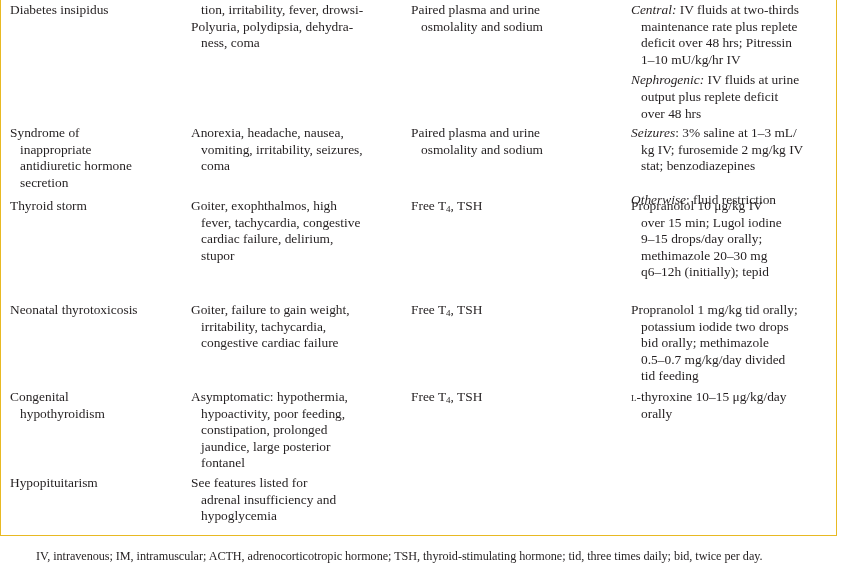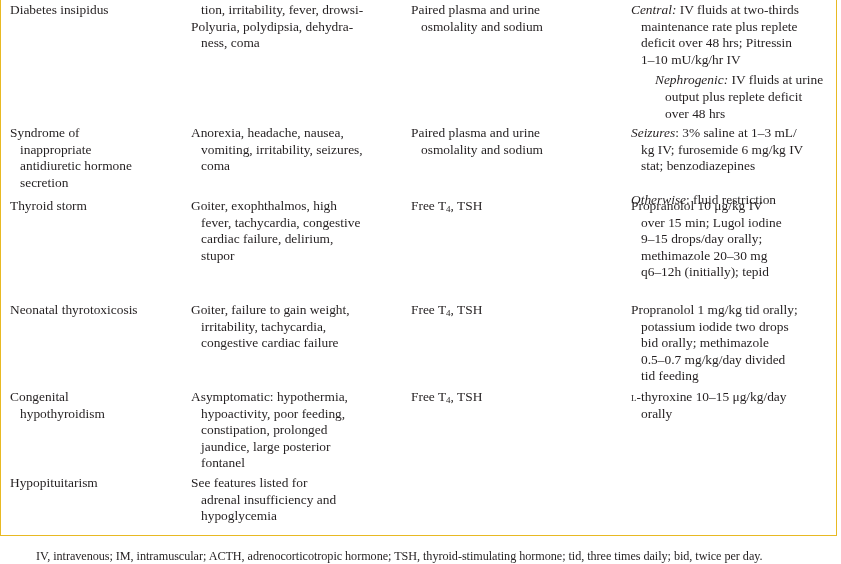--- a/index.html
+++ b/index.html
@@ -49,21 +49,21 @@
     <span class="line">Paired plasma and urine</span>
     <span class="line ind">osmolality and sodium</span>
   </div>
   <div class="cell c4">
     <div>
       <span class="line"><i>Central:</i><span> IV fluids at two-thirds</span></span>
       <span class="line ind">maintenance rate plus replete</span>
       <span class="line ind">deficit over 48 hrs; Pitressin</span>
       <span class="line ind">1–10 mU/kg/hr IV</span>
     </div>
-    <div style="margin-top:4px;margin-left:24px;">
+    <div style="margin-top:4px;">
       <span class="line"><i>Nephrogenic:</i><span> IV fluids at urine</span></span>
       <span class="line ind">output plus replete deficit</span>
       <span class="line ind">over 48 hrs</span>
     </div>
   </div>
 </div>
 
 <div class="row" style="top:125px;">
   <div class="cell c1">
     <span class="line">Syndrome of</span>
@@ -76,21 +76,21 @@
     <span class="line ind">vomiting, irritability, seizures,</span>
     <span class="line ind">coma</span>
   </div>
   <div class="cell c3">
     <span class="line">Paired plasma and urine</span>
     <span class="line ind">osmolality and sodium</span>
   </div>
   <div class="cell c4">
     <div>
       <span class="line"><i>Seizures</i><span>: 3% saline at 1–3 mL/</span></span>
-      <span class="line ind">kg IV; furosemide 6 mg/kg IV</span>
+      <span class="line ind">kg IV; furosemide 2 mg/kg IV</span>
       <span class="line ind">stat; benzodiazepines</span>
     </div>
     <div style="margin-top:17px;">
       <span class="line"><i>Otherwise</i><span>: fluid restriction</span></span>
     </div>
   </div>
 </div>
 
 <div class="row" style="top:198px;">
   <div class="cell c1">

